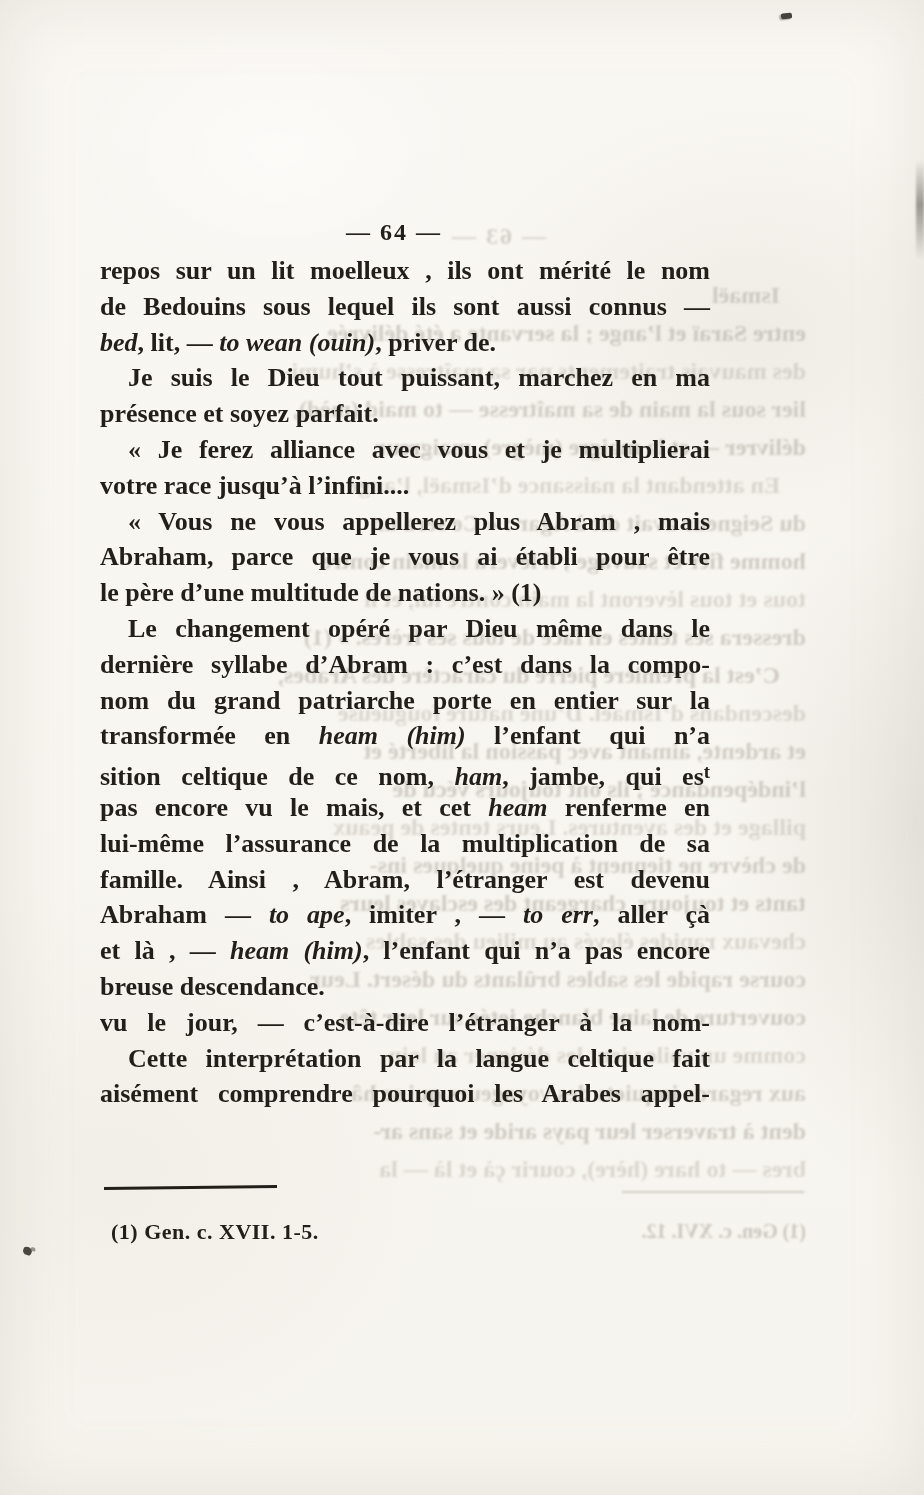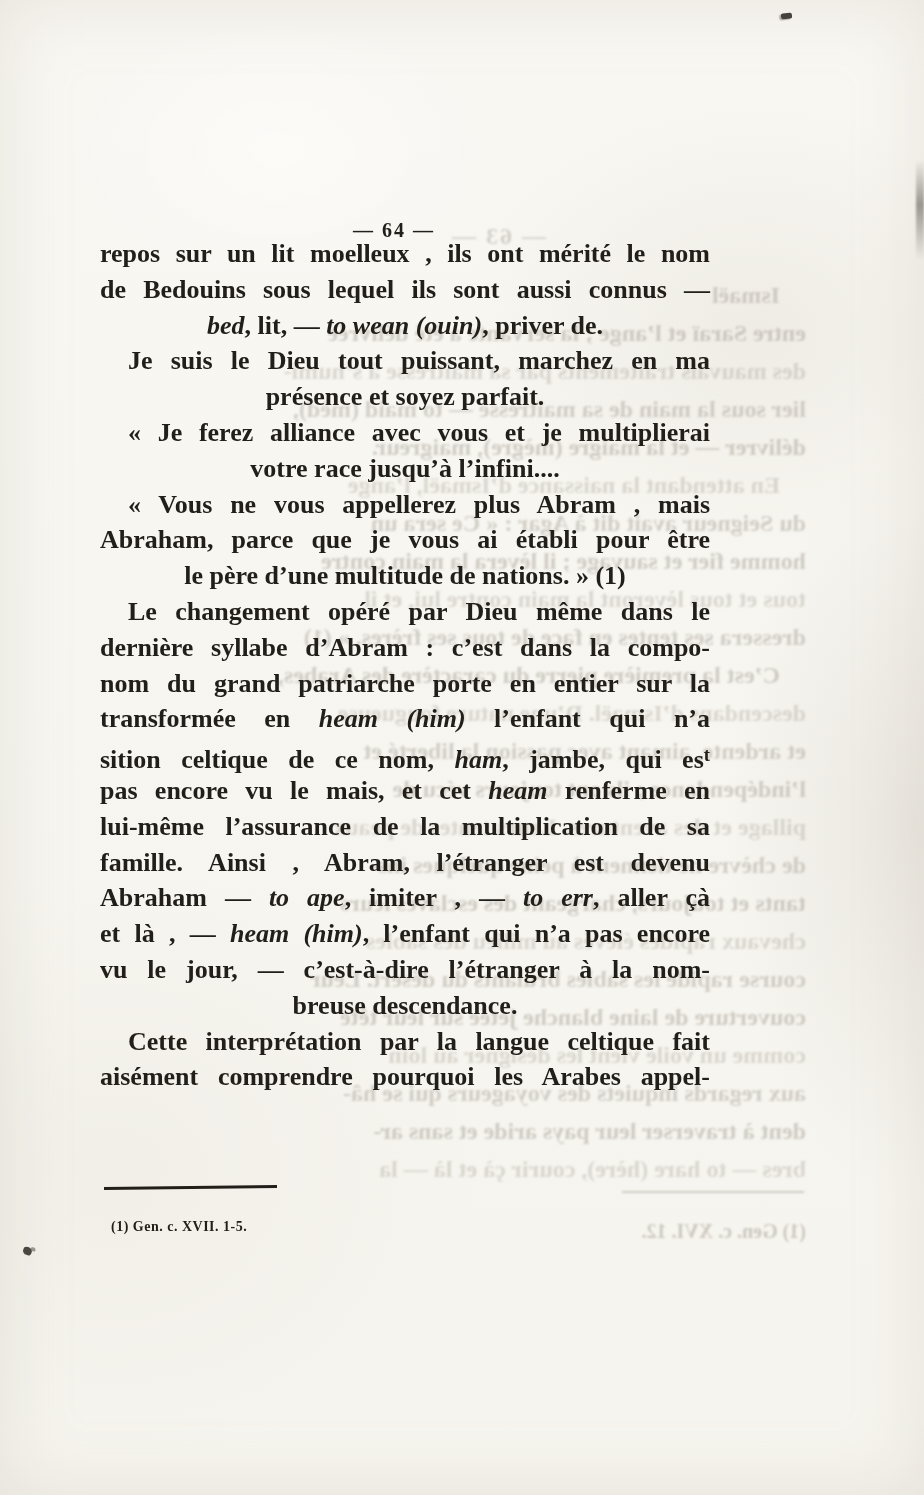--- a/index.html
+++ b/index.html
@@ -20,46 +20,46 @@
       radial-gradient(ellipse 300px 200px at 30% 10%, rgba(255,255,255,.5), transparent 70%),
       linear-gradient(#f9f7f2,#f6f4ee);
     box-shadow: inset 0 0 70px rgba(185,180,165,.28);
     overflow:hidden;
     font-family:"Liberation Serif","DejaVu Serif",serif;
   }
   
   .page-number{
     position:absolute;left:88px;top:219px;width:612px;
     text-align:center;
-    font-size:20px;font-weight:bold;color:var(--ink);
+    font-size:24px;font-weight:bold;color:var(--ink);
     letter-spacing:2px;
     z-index:3;
   }
   .text-column{
-    position:absolute;left:100px;top:236px;width:610px;
+    position:absolute;left:100px;top:253px;width:610px;
     font-size:26px;font-weight:bold;color:var(--ink);
     z-index:3;
   }
   .line{
     line-height:35.8px;height:35.8px;
-    text-align:center;
+    text-align:left;
   }
   .line.jst{text-align:justify;text-align-last:justify;}
   .line.ind{text-indent:28px;}
   .it{font-style:italic;}
   .sup{vertical-align:7px;font-size:.72em;}
   .footnote-rule{
     position:absolute;left:104px;top:1186px;width:173px;height:3px;
     background:var(--ink);
     transform:rotate(-0.6deg);
     z-index:3;
   }
   .footnote{
     position:absolute;left:111px;top:1219px;
-    font-size:14px;font-weight:bold;color:var(--ink);
+    font-size:22px;font-weight:bold;color:var(--ink);
     letter-spacing:.5px;
     z-index:3;
   }
   
   .bleed-header{
     position:absolute;left:438px;top:223px;width:120px;
     transform:scaleX(-1);
     font-size:24px;font-weight:bold;color:var(--bleed);
     opacity:.45;filter:blur(1px);
     letter-spacing:2px;text-align:center;
@@ -162,22 +162,22 @@
       <div class="line ind jst"><span>Le changement opéré par Dieu même dans le</span></div>
       <div class="line jst"><span>dernière syllabe d’Abram : c’est dans la compo-</span></div>
       <div class="line jst"><span>nom du grand patriarche porte en entier sur la</span></div>
       <div class="line jst"><span>transformée en </span><span class="it">heam (him)</span><span> l’enfant qui n’a</span></div>
       <div class="line jst"><span>sition celtique de ce nom, </span><span class="it">ham</span><span>, jambe, qui es</span><span class="sup">t</span></div>
       <div class="line jst"><span>pas encore vu le mais, et cet </span><span class="it">heam</span><span> renferme en</span></div>
       <div class="line jst"><span>lui-même l’assurance de la multiplication de sa</span></div>
       <div class="line jst"><span>famille. Ainsi , Abram, l’étranger est devenu</span></div>
       <div class="line jst"><span>Abraham — </span><span class="it">to ape</span><span>, imiter , — </span><span class="it">to err</span><span>, aller çà</span></div>
       <div class="line jst"><span>et là , — </span><span class="it">heam (him)</span><span>, l’enfant qui n’a pas encore</span></div>
+      <div class="line"><span>breuse descendance.</span></div>
       <div class="line jst"><span>vu le jour, — c’est-à-dire l’étranger à la nom-</span></div>
-      <div class="line"><span>breuse descendance.</span></div>
       <div class="line ind jst"><span>Cette interprétation par la langue celtique fait</span></div>
       <div class="line jst"><span>aisément comprendre pourquoi les Arabes appel-</span></div>
     </div>
   <div class="footnote-rule"></div>
   <div class="footnote">(1) Gen. c. XVII. 1-5.</div>
 
   <div class="mark-top-right"></div>
   <div class="mark-bottom-left"></div>
   <div class="smudge-right-edge"></div>
 

